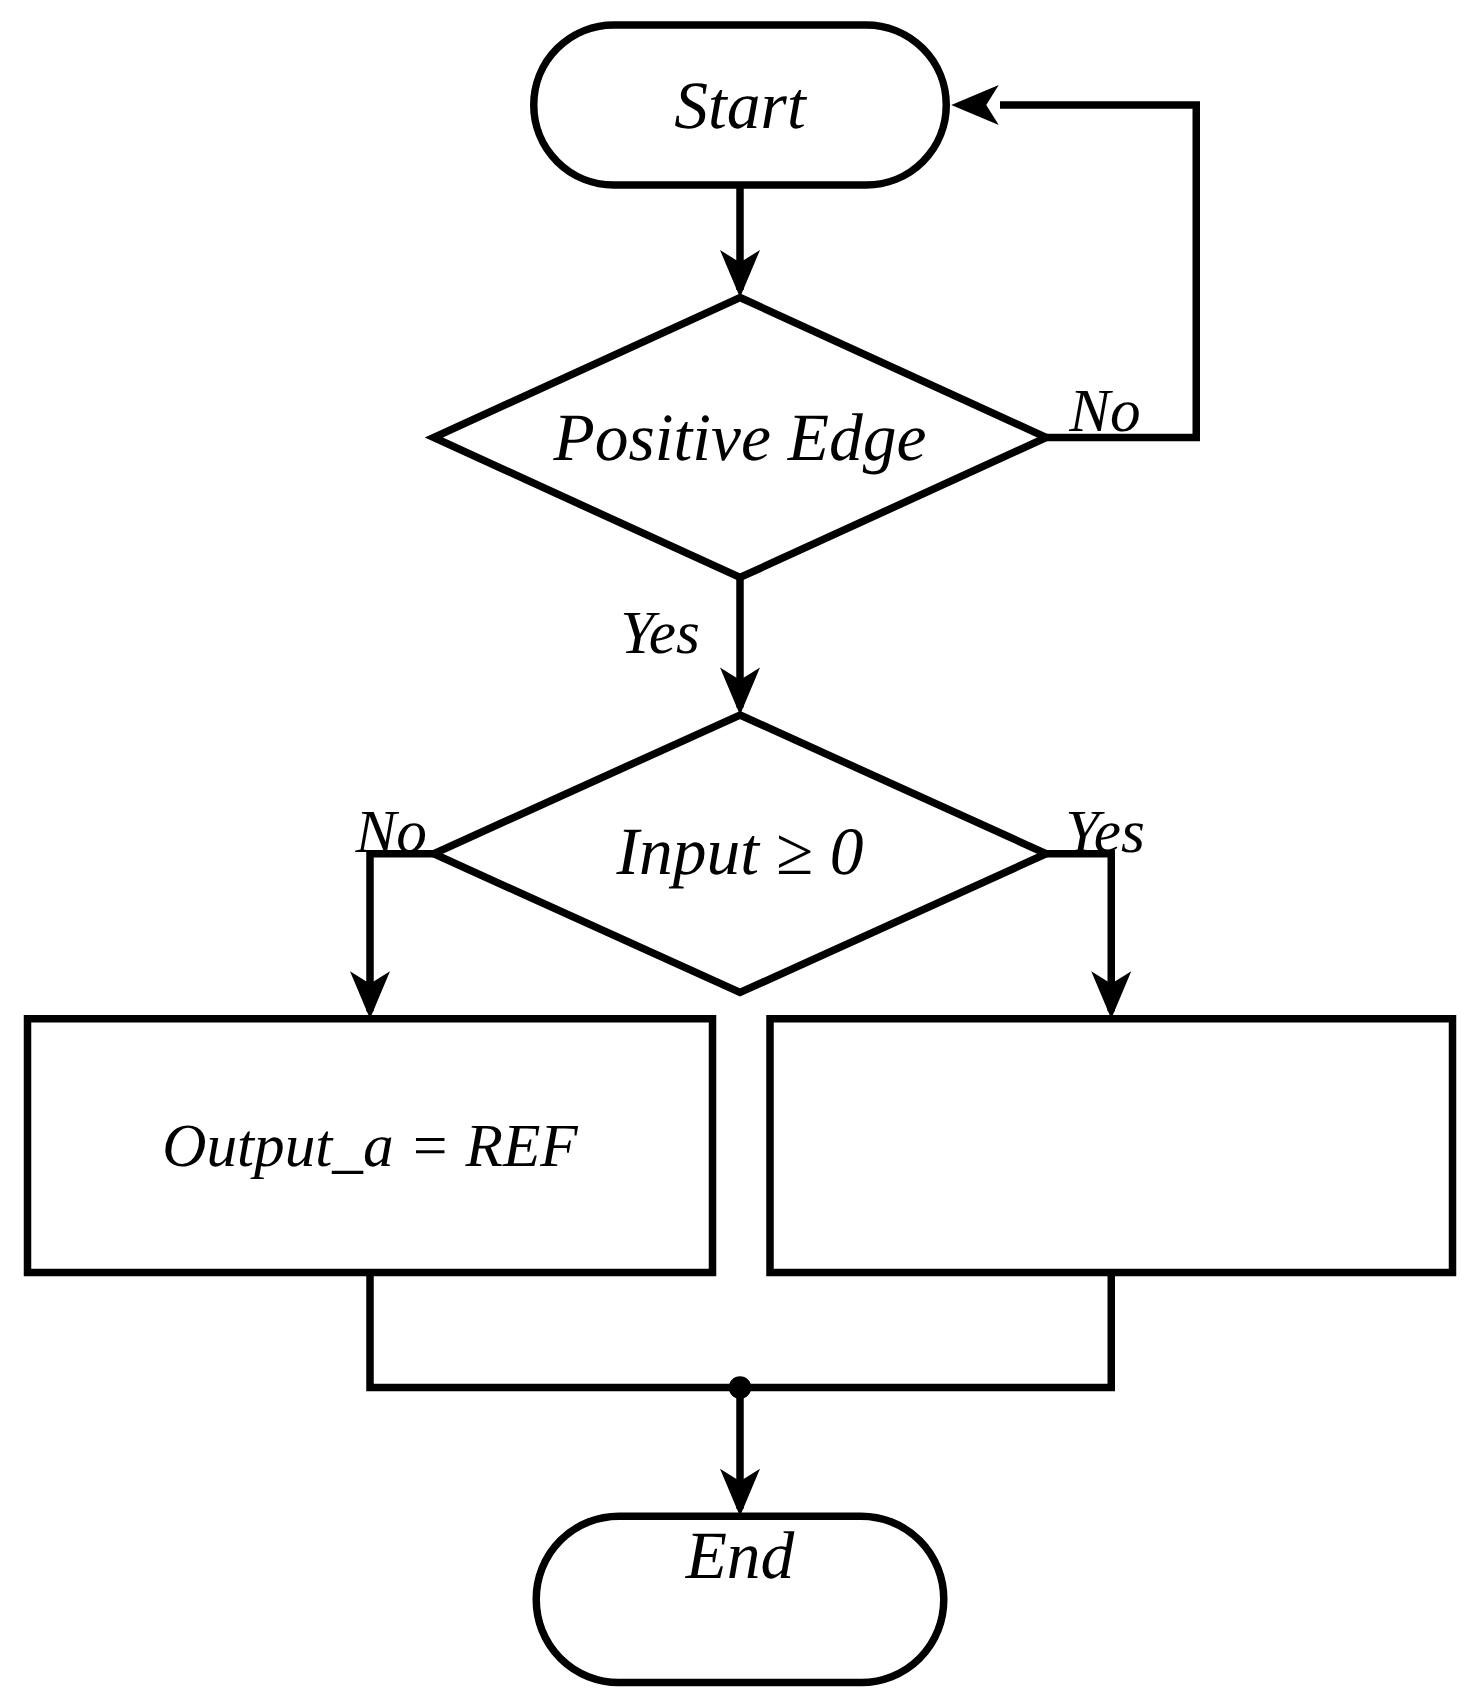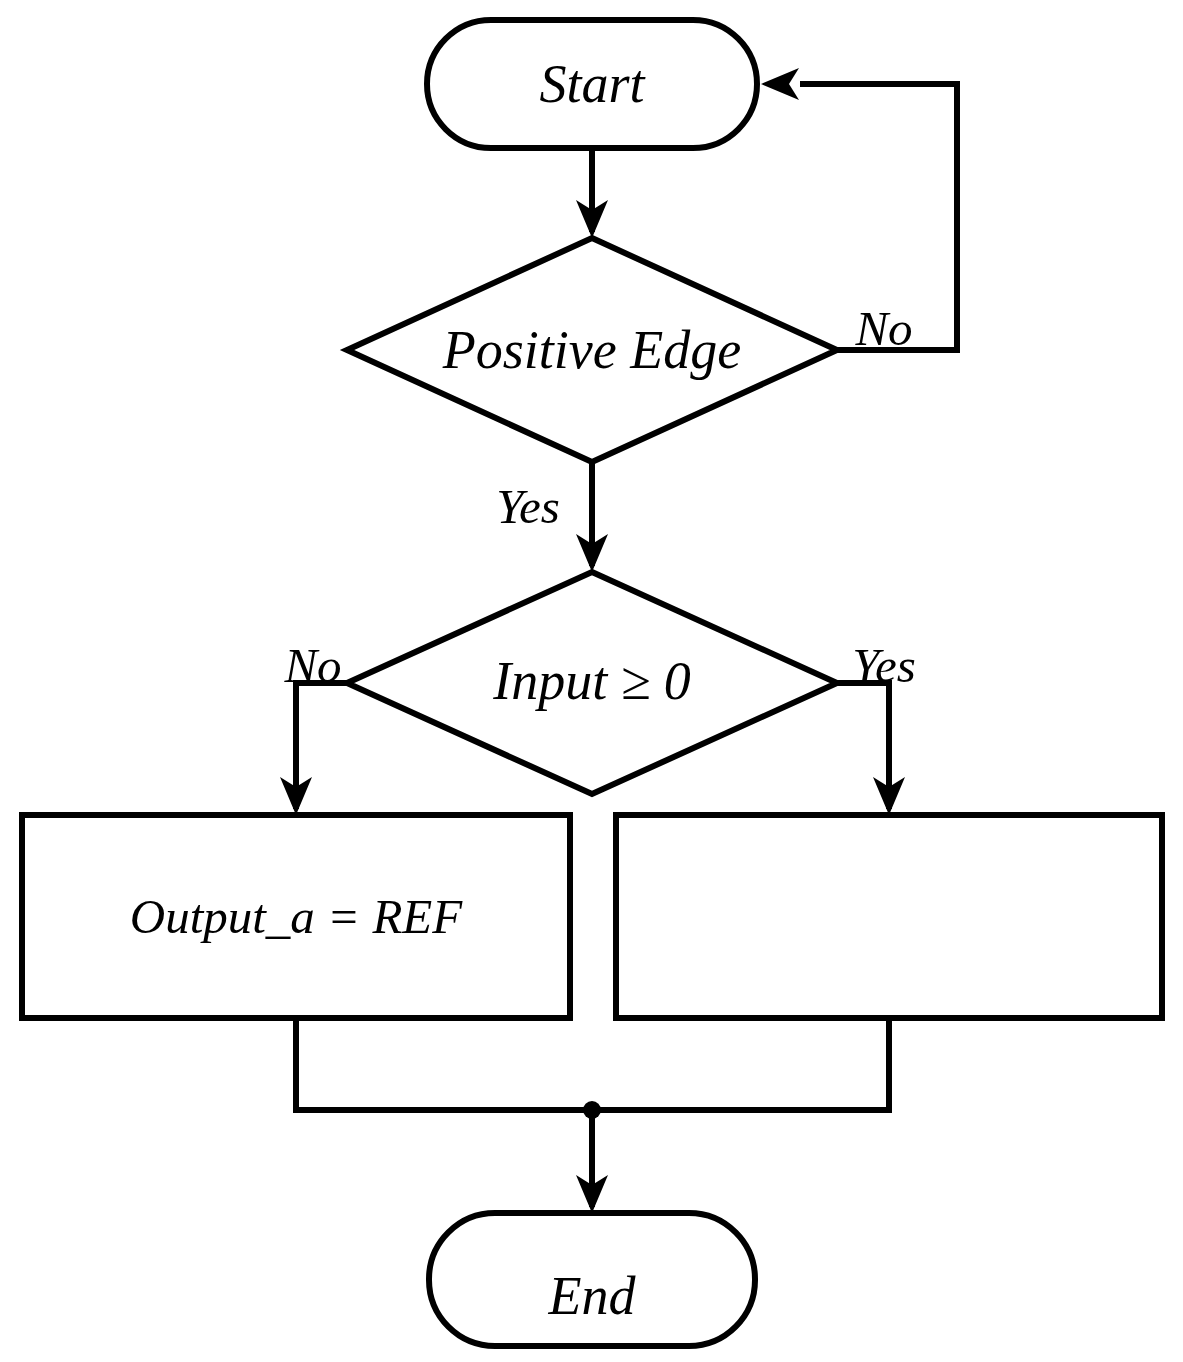--- a/index.html
+++ b/index.html
@@ -96,15 +96,15 @@
 
   <div class="lbl edge-lbl" style="left:313px; top:649px;">No</div>
 
   <div class="lbl edge-lbl" style="left:884px; top:649px;">Yes</div>
 
   <div class="procbox" style="left:22px; top:815px; width:548px; height:203px;gap:19px;">
     <div>Output_a = REF</div>
   </div>
 
 
-  <div class="lbl" style="left:592px; top:1296px;">End</div>
+  <div class="lbl" style="left:592px; top:1244px;">End</div>
 
 </div>
 
 </body></html>

